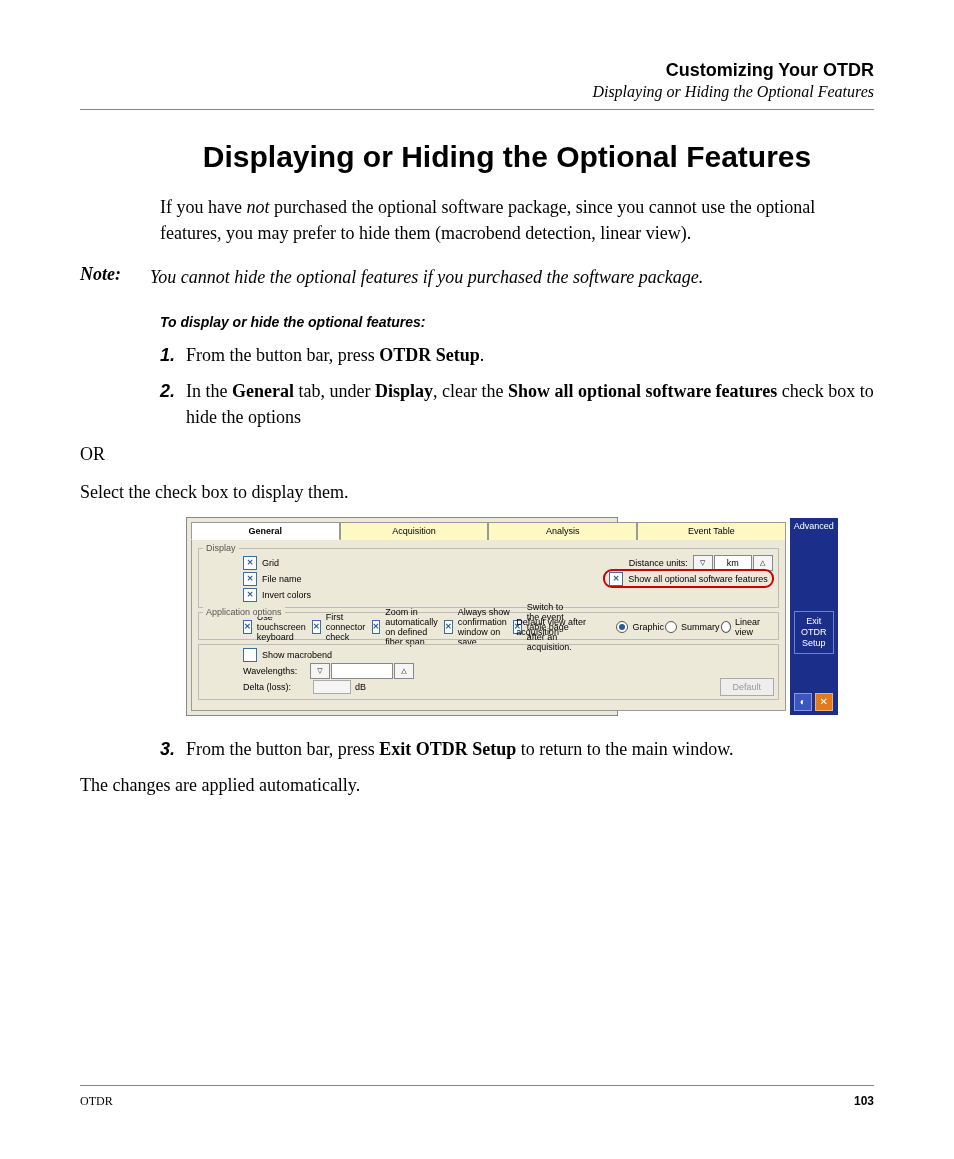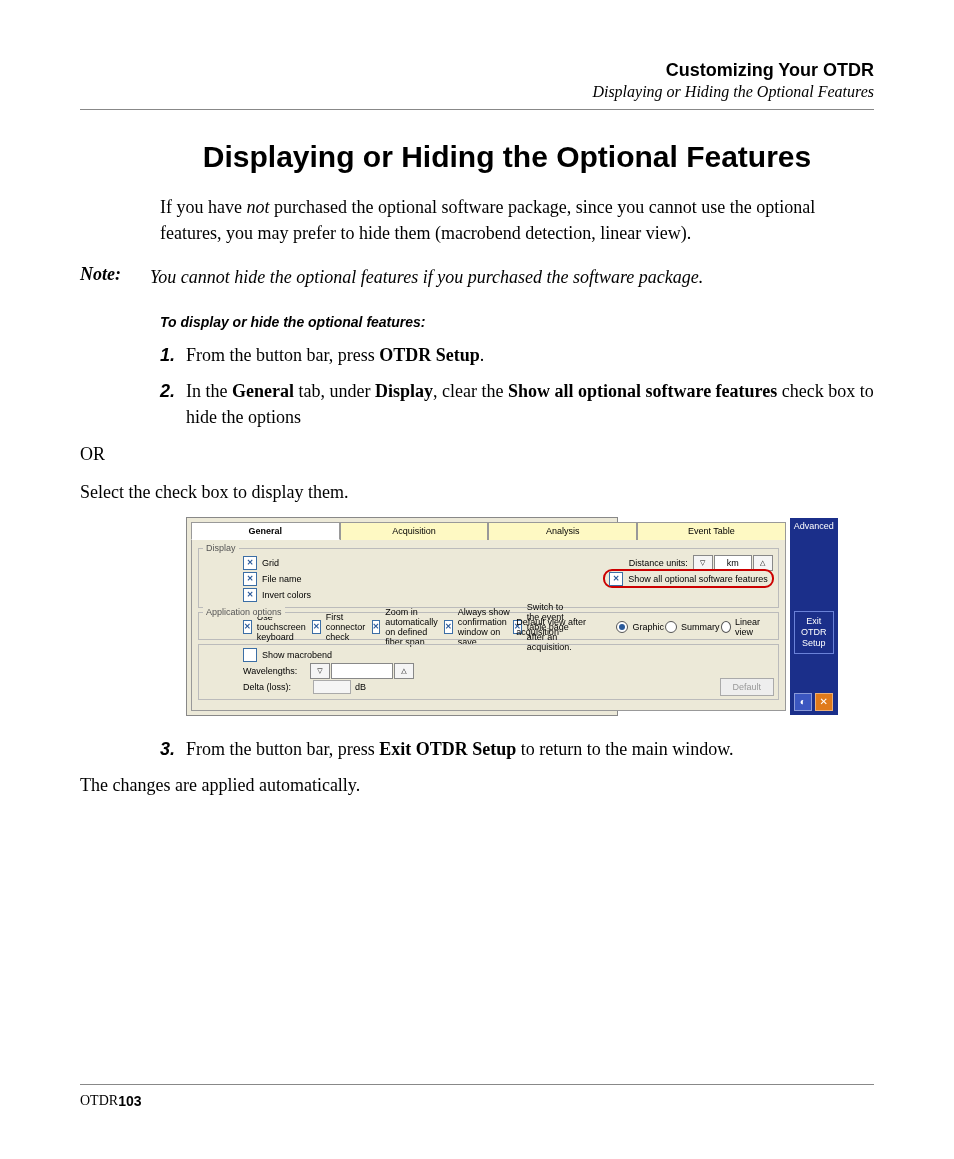--- a/index.html
+++ b/index.html
@@ -205,22 +205,22 @@
   }
   .side-ico {
     width: 16px; height: 16px; display: inline-flex; align-items: center; justify-content: center;
     font-size: 10px; border: 1px solid rgba(255,255,255,0.4);
   }
   .ico-blue { background: #3b56c0; }
   .ico-orange { background: #e07a1b; }
   .footer {
     position: absolute; bottom: 50px; left: 80px; right: 80px;
     border-top: 1px solid #888; padding-top: 8px;
-    display: flex; 
-    font-size: 14px;
+    display: flex; justify-content: space-between;
+    font-size: 12px;
   }
   .footer .left { font-family: Georgia, serif; }
   .footer .right { font-weight: bold; font-family: "Segoe UI", Arial, sans-serif; }
   .group .inner { margin-top: -6px; padding-left: 40px; }
   .half { width: 50%; }
   .col { display: flex; flex-direction: row; gap: 1px; }
   .two-col { display: flex; }
   .dis-input {
     display: inline-block; width: 36px; height: 12px; border: 1px solid #aaa;
     background: #f5f5f5; margin: 0 4px;

